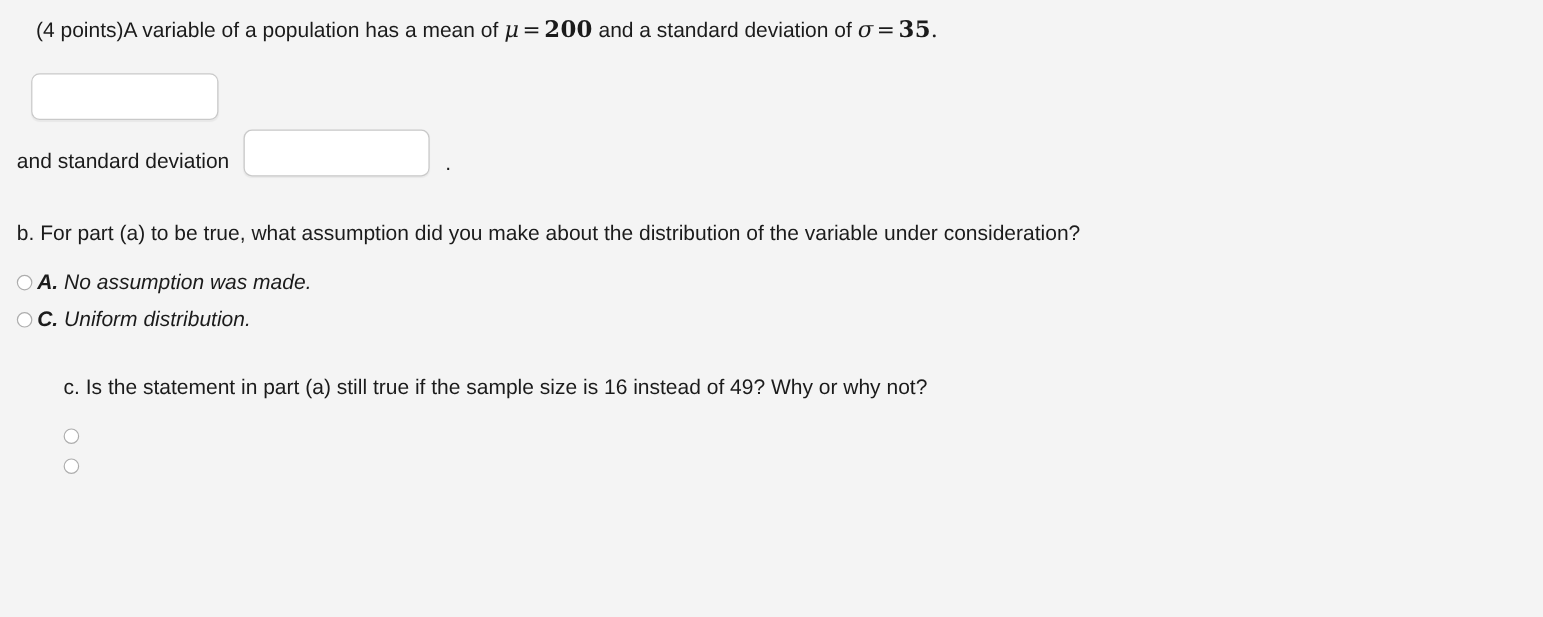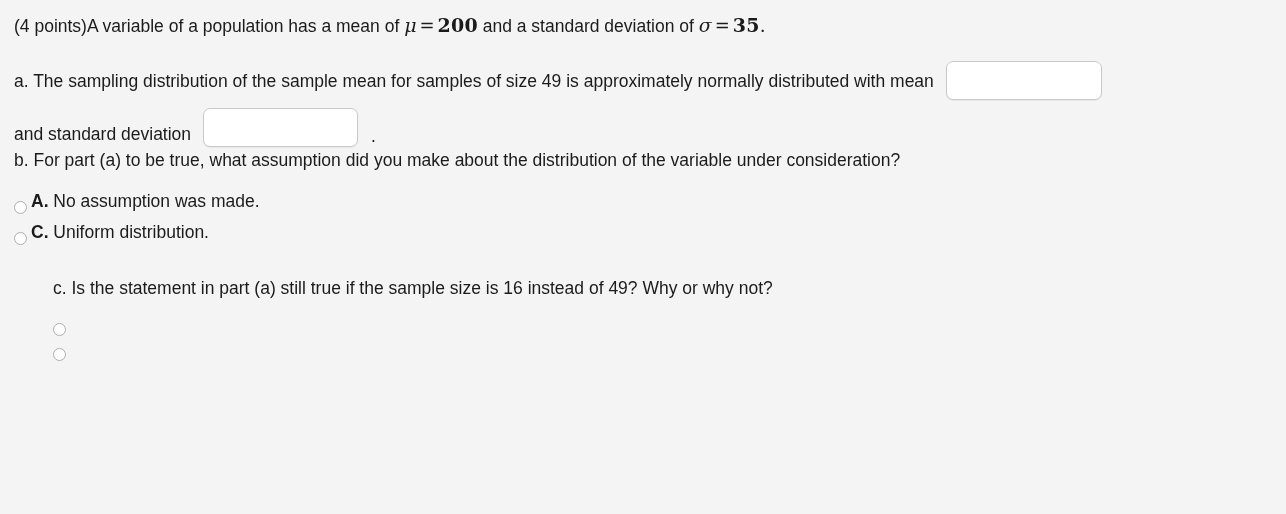--- a/index.html
+++ b/index.html
@@ -46,21 +46,21 @@
     padding: 0 3px;
   }
   .math-num {
     font-family: "DejaVu Serif", "Liberation Serif", serif;
     font-size: 19px;
     font-weight: 600;
     letter-spacing: .2px;
   }
 
   
-  .block-intro { margin-top: 2px; }
+  .block-intro { margin-top: 2px; margin-left: 16px; }
 
   .block-a {
     margin-top: 22px;
   }
   .row-a1 {
     display: flex;
     align-items: center;
     flex-wrap: nowrap;
   }
   .row-a2 {
@@ -89,31 +89,32 @@
   .answer-input.sd {
     width: 155px;
     height: 39px;
     margin-left: 12px;
   }
   .period-after {
     margin-left: 13px;
     font-size: 17.5px;
   }
 
-  .block-b { }
+  .block-b { margin-top: 34px; }
   .block-c { margin-top: 30px; margin-left: 39px; }
 
   .options {
     margin-top: 16px;
   }
   .option {
     display: flex;
-    align-items: flex-end;
+    align-items: flex-start;
     line-height: 25px;
     margin-bottom: 6px;
+    font-style: italic;
   }
   .option:last-child { margin-bottom: 0; }
 
   .radio {
     flex: 0 0 auto;
     width: 13px;
     height: 13px;
     border: 1.4px solid #adadad;
     border-radius: 50%;
     background: #ffffff;
@@ -137,21 +138,20 @@
 <body>
 
 <div class="page">
 
   <div class="qline block-intro">
     <span>(4 points)</span><span>A variable of a population has a mean of </span><span class="math-var">μ</span><span class="math-eq">=</span><span class="math-num">200</span><span> and a standard deviation of </span><span class="math-var">σ</span><span class="math-eq">=</span><span class="math-num">35</span><span class="math">.</span>
   </div>
 
   <div class="block-a">
     <div class="row-a1">
-      <span class="qline">a. The sampling distribution of the sample mean for samples of size 49 is approximately normally distributed with mean</span>
       <input class="answer-input mean" type="text" value="" style="">
     </div>
     <div class="row-a2">
       <span class="qline">and standard deviation</span>
       <input class="answer-input sd" type="text" value="" style="">
       <span class="period-after">.</span>
     </div>
   </div>
 
   <div class="block-b">

